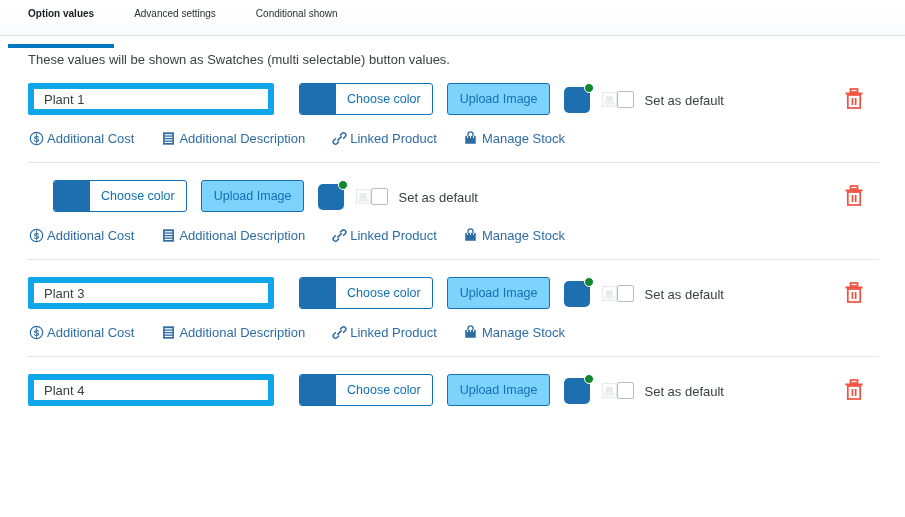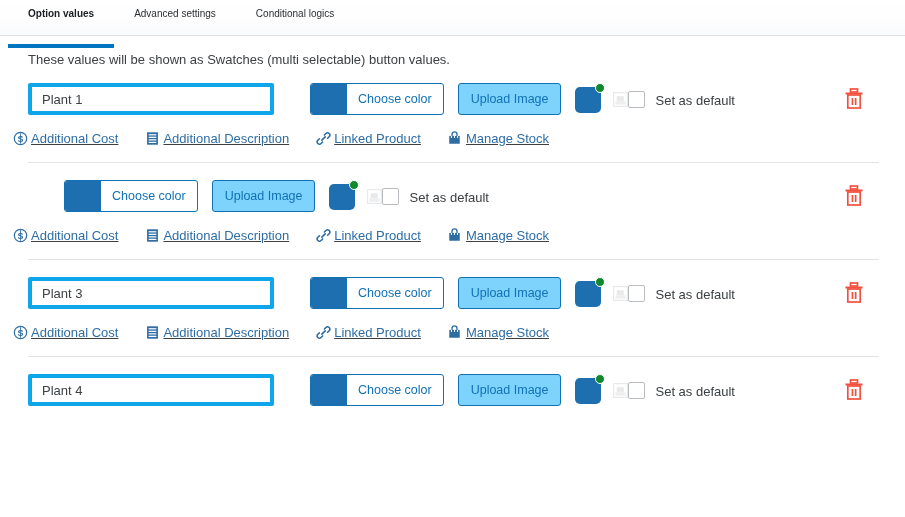--- a/index.html
+++ b/index.html
@@ -73,36 +73,36 @@
     align-items: center;
     height: 48px;
     padding-left: 28px;
   }
 
   
   .value-input {
     width: 246px;
     height: 32px;
     box-sizing: border-box;
-    border: 4px solid #0ea5e9;
+    border: 6px solid #0ea5e9;
     border-radius: 2px;
     padding: 0 10px;
     font-family: "Liberation Sans", sans-serif;
     font-size: 13px;
     color: #3c4043;
     background: #ffffff;
     outline: none;
   }
 
   
   .choose-color {
     display: inline-flex;
     align-items: stretch;
     height: 30px;
-    margin-left: 36px;
+    margin-left: 25px;
     border: 1px solid #1271b5;
     border-radius: 3px;
     overflow: hidden;
     background: #ffffff;
     cursor: pointer;
   }
   .choose-color .swatch {
     width: 36px;
     background: #1d6fb0;
   }
@@ -195,23 +195,22 @@
     top: 12px;
     width: 22px;
     height: 24px;
     cursor: pointer;
   }
 
   
   .links {
     display: flex;
     align-items: center;
-    padding-left: 12px;
+    padding-left: 28px;
     height: 30px;
-    text-decoration: underline;
   }
   .link {
     display: inline-flex;
     align-items: center;
     margin-right: 26px;
     color: #2e6da4;
     font-size: 13px;
     text-decoration: none;
     cursor: pointer;
     white-space: nowrap;
@@ -237,21 +236,21 @@
 <body>
 
 <div class="tabbar">
   <div class="tab active">
     <span>Option values</span>
   </div>
   <div class="tab">
     <span>Advanced settings</span>
   </div>
   <div class="tab">
-    <span>Conditional logics</span>
+    <span>Conditional shown</span>
   </div>
 </div>
 
 <div class="content">
 
   <div class="intro">These values will be shown as Swatches (multi selectable) button values.</div>
 
   <div class="rows" id="rows-container">
   <div class="row">
     <div class="row-main">

